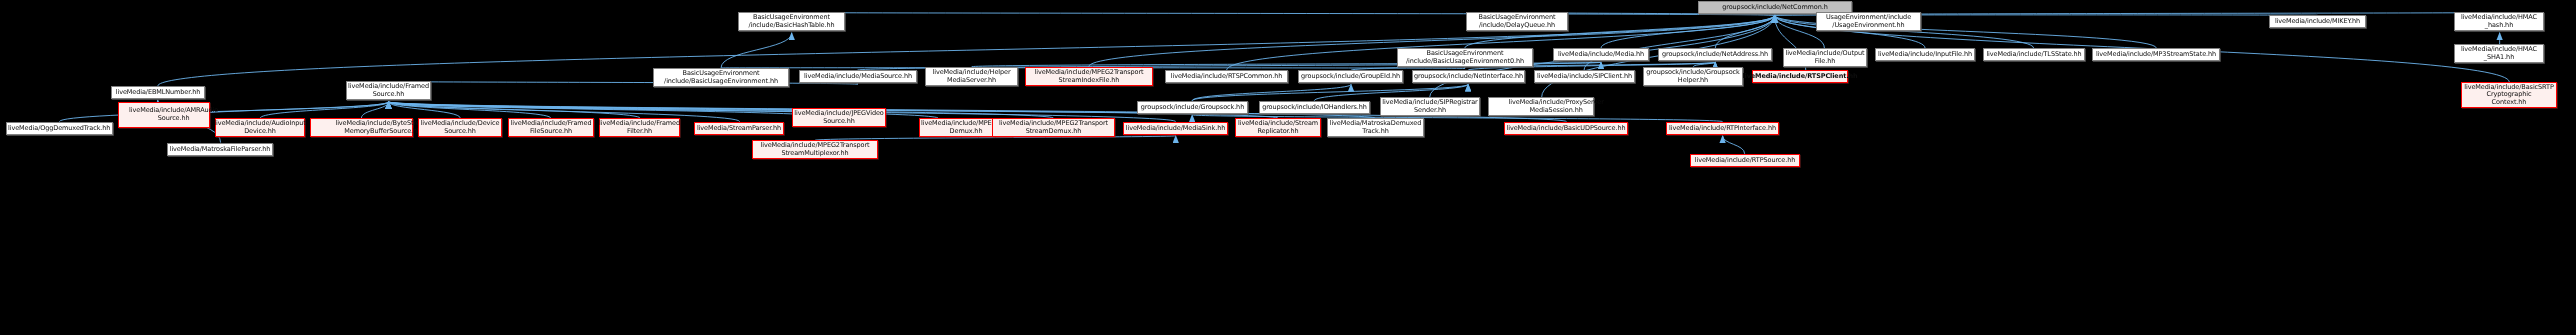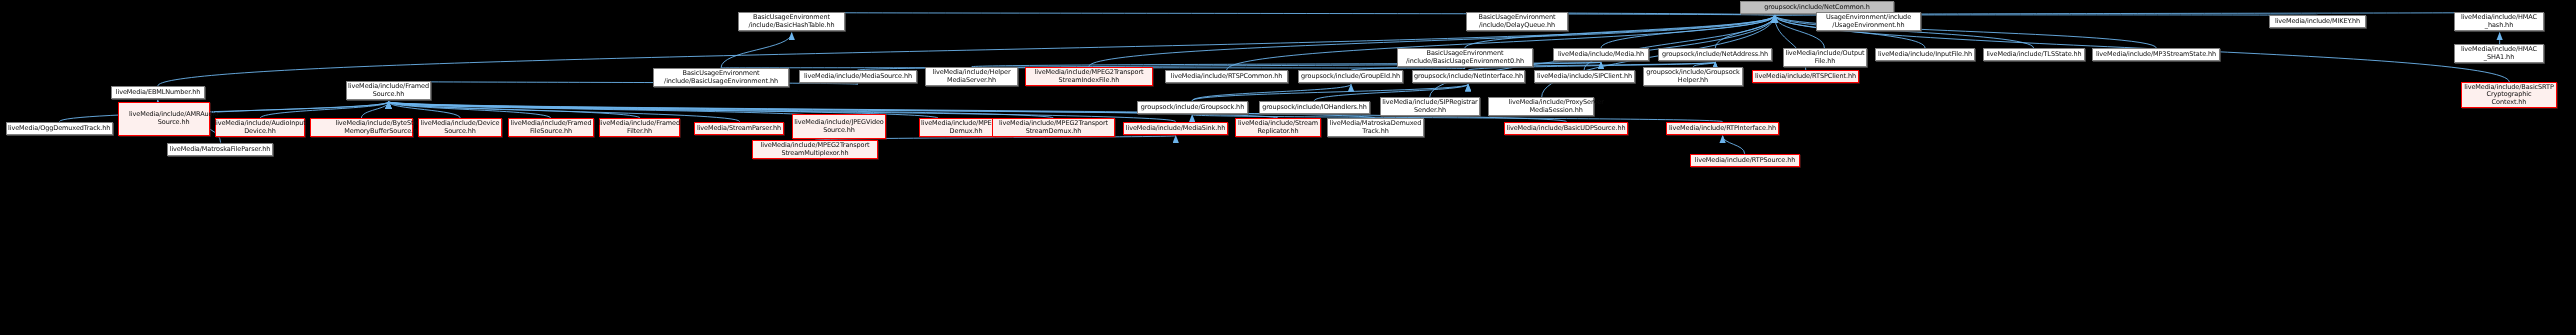--- a/index.html
+++ b/index.html
@@ -26,21 +26,20 @@
     padding:0.6px 1.7px;
     background:#ffffff;
     border:0.6px solid #808080;
     box-shadow:0.8px 0.8px 0 rgba(90,90,90,0.95);
     white-space:pre-line;
     z-index:5;
   }
   .node.root{
     background:#bfbfbf;
     border:0.6px solid #8a8a8a;
-    margin-left:42px;
   }
   .node.hl{
     background:#fdf0ee;
     border:0.6px solid #ff0000;
     box-shadow:0.8px 0.8px 0 rgba(140,40,40,0.55);
   }
 </style>
 </head>
 <body>
 
@@ -133,48 +132,48 @@
       <div class="node" style="left: 925px; top: 67px; width: 93px; height: 19px;">liveMedia/include/Helper
 MediaServer.hh</div>
       <div class="node hl" style="left: 1025px; top: 67px; width: 128px; height: 19px;">liveMedia/include/MPEG2Transport
 StreamIndexFile.hh</div>
       <div class="node" style="left: 1165px; top: 70px; width: 123px; height: 13px;">liveMedia/include/RTSPCommon.hh</div>
       <div class="node" style="left: 1298px; top: 70px; width: 105px; height: 13px;">groupsock/include/GroupEId.hh</div>
       <div class="node" style="left: 1412px; top: 70px; width: 113px; height: 13px;">groupsock/include/NetInterface.hh</div>
       <div class="node" style="left: 1534px; top: 70px; width: 101px; height: 13px;">liveMedia/include/SIPClient.hh</div>
       <div class="node" style="left: 1643px; top: 67px; width: 100px; height: 19px;">groupsock/include/Groupsock
 Helper.hh</div>
-      <div class="node hl" style="left: 1752px; top: 70px; width: 107px; height: 13px;">liveMedia/include/RTSPClient.hh</div>
+      <div class="node hl" style="left: 1752px; top: 70px; width: 96px; height: 13px; font-weight: bold;">liveMedia/include/RTSPClient.hh</div>
       <div class="node hl" style="left: 2461px; top: 82px; width: 96px; height: 26px;">liveMedia/include/BasicSRTP
 Cryptographic
 Context.hh</div>
       <div class="node" style="left: 111px; top: 86px; width: 94px; height: 13px;">liveMedia/EBMLNumber.hh</div>
       <div class="node" style="left: 346px; top: 81px; width: 85px; height: 19px;">liveMedia/include/Framed
 Source.hh</div>
       <div class="node" style="left: 1137px; top: 101px; width: 111px; height: 13px;">groupsock/include/Groupsock.hh</div>
       <div class="node" style="left: 1259px; top: 101px; width: 111px; height: 13px;">groupsock/include/IOHandlers.hh</div>
       <div class="node" style="left: 1380px; top: 97px; width: 100px; height: 19px;">liveMedia/include/SIPRegistrar
 Sender.hh</div>
       <div class="node" style="left: 1488px; top: 97px; width: 106px; height: 19px; padding-left: 32px;">liveMedia/include/ProxyServer
 MediaSession.hh</div>
       <div class="node" style="left: 5.7px; top: 122px; width: 107px; height: 13px;">liveMedia/OggDemuxedTrack.hh</div>
-      <div class="node hl" style="left: 118px; top: 102px; width: 92px; height: 34px; padding-left: 21px;">liveMedia/include/AMRAudio
+      <div class="node hl" style="left: 118px; top: 102px; width: 92px; height: 26px; padding-left: 21px;">liveMedia/include/AMRAudio
 Source.hh</div>
       <div class="node hl" style="left: 215px; top: 118px; width: 90px; height: 19px;">liveMedia/include/AudioInput
 Device.hh</div>
       <div class="node hl" style="left: 310px; top: 118px; width: 103px; height: 19px; padding-left: 44px;">liveMedia/include/ByteStream
 MemoryBufferSource.hh</div>
       <div class="node hl" style="left: 418px; top: 118px; width: 84px; height: 19px;">liveMedia/include/Device
 Source.hh</div>
       <div class="node hl" style="left: 508px; top: 118px; width: 86px; height: 19px;">liveMedia/include/Framed
 FileSource.hh</div>
       <div class="node hl" style="left: 599px; top: 118px; width: 81px; height: 19px;">liveMedia/include/Framed
 Filter.hh</div>
       <div class="node hl" style="left: 694px; top: 122px; width: 90px; height: 13px;">liveMedia/StreamParser.hh</div>
-      <div class="node hl" style="left: 792px; top: 114px; width: 94px; height: 25px;">liveMedia/include/JPEGVideo
+      <div class="node hl" style="left: 792px; top: 108px; width: 94px; height: 19px;">liveMedia/include/JPEGVideo
 Source.hh</div>
       <div class="node hl" style="left: 891px; top: 118px; width: 94px; height: 19px; margin-left: 28px;">liveMedia/include/MPEG1or2
 Demux.hh</div>
       <div class="node hl" style="left: 992px; top: 118px; width: 123px; height: 19px;">liveMedia/include/MPEG2Transport
 StreamDemux.hh</div>
       <div class="node hl" style="left: 1123px; top: 122px; width: 105px; height: 13px;">liveMedia/include/MediaSink.hh</div>
       <div class="node hl" style="left: 1235px; top: 118px; width: 86px; height: 19px;">liveMedia/include/Stream
 Replicator.hh</div>
       <div class="node" style="left: 1327px; top: 118px; width: 97px; height: 19px;">liveMedia/MatroskaDemuxed
 Track.hh</div>

